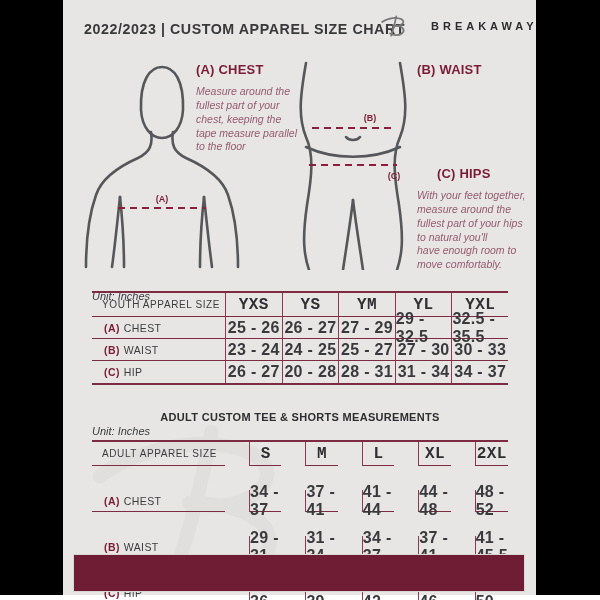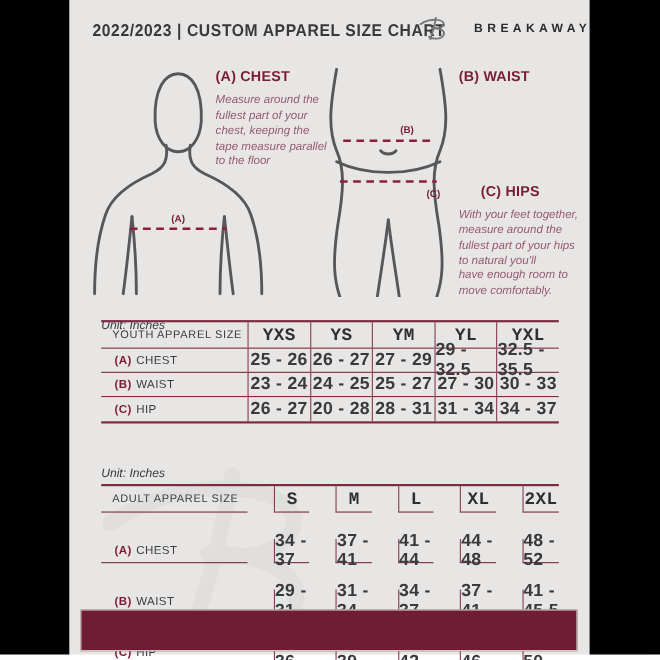--- a/index.html
+++ b/index.html
@@ -140,20 +140,21 @@
           <span class="row-key">(C)</span>
           <span>HIP</span>
         </div>
         <div class="cell val vline lastrow">26 - 27</div>
         <div class="cell val vline lastrow">20 - 28</div>
         <div class="cell val vline lastrow">28 - 31</div>
         <div class="cell val vline lastrow">31 - 34</div>
         <div class="cell val vline lastrow">34 - 37</div>
       </div>
 
+    <div class="tbl-title" style="top:411px;">ADULT CUSTOM TEE &amp; SHORTS MEASUREMENTS</div>
     <div class="tbl-unit" style="top:425px;">Unit: Inches</div>
     <div class="tbl" style="top:440px;gap:24px;">
         <div class="cell size-label">ADULT APPAREL SIZE</div>
         <div class="cell col-head vline">S</div>
         <div class="cell col-head vline">M</div>
         <div class="cell col-head vline">L</div>
         <div class="cell col-head vline">XL</div>
         <div class="cell col-head vline">2XL</div>
         <div class="cell row-label">
           <span class="row-key">(A)</span>

